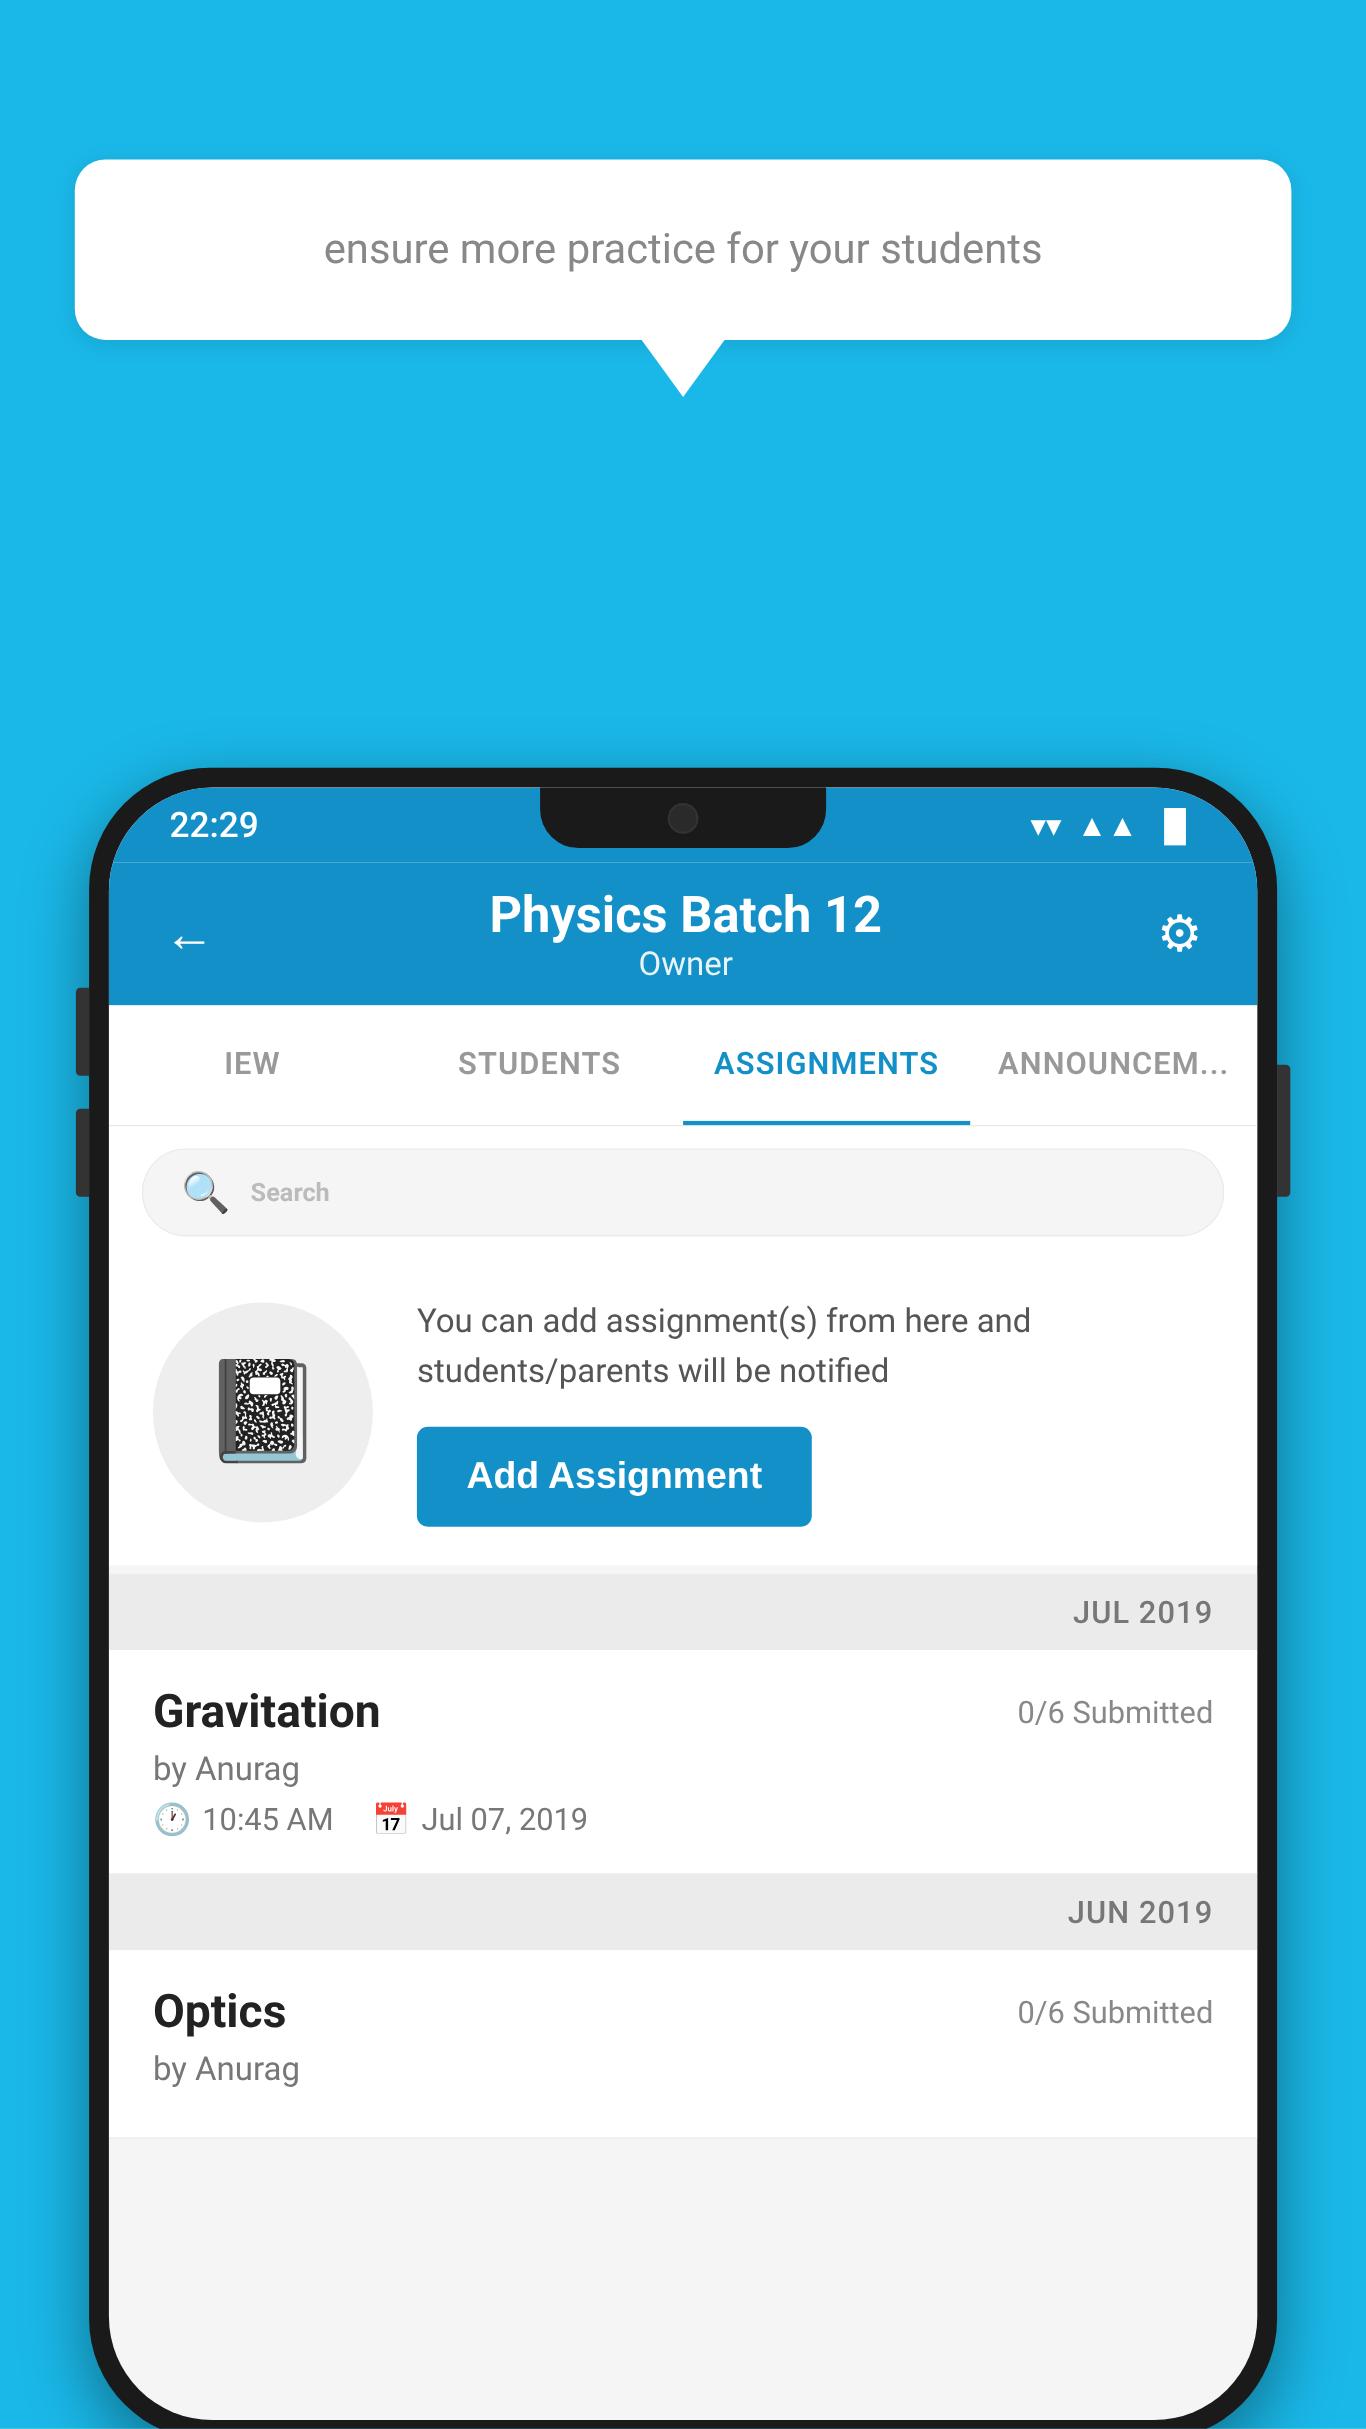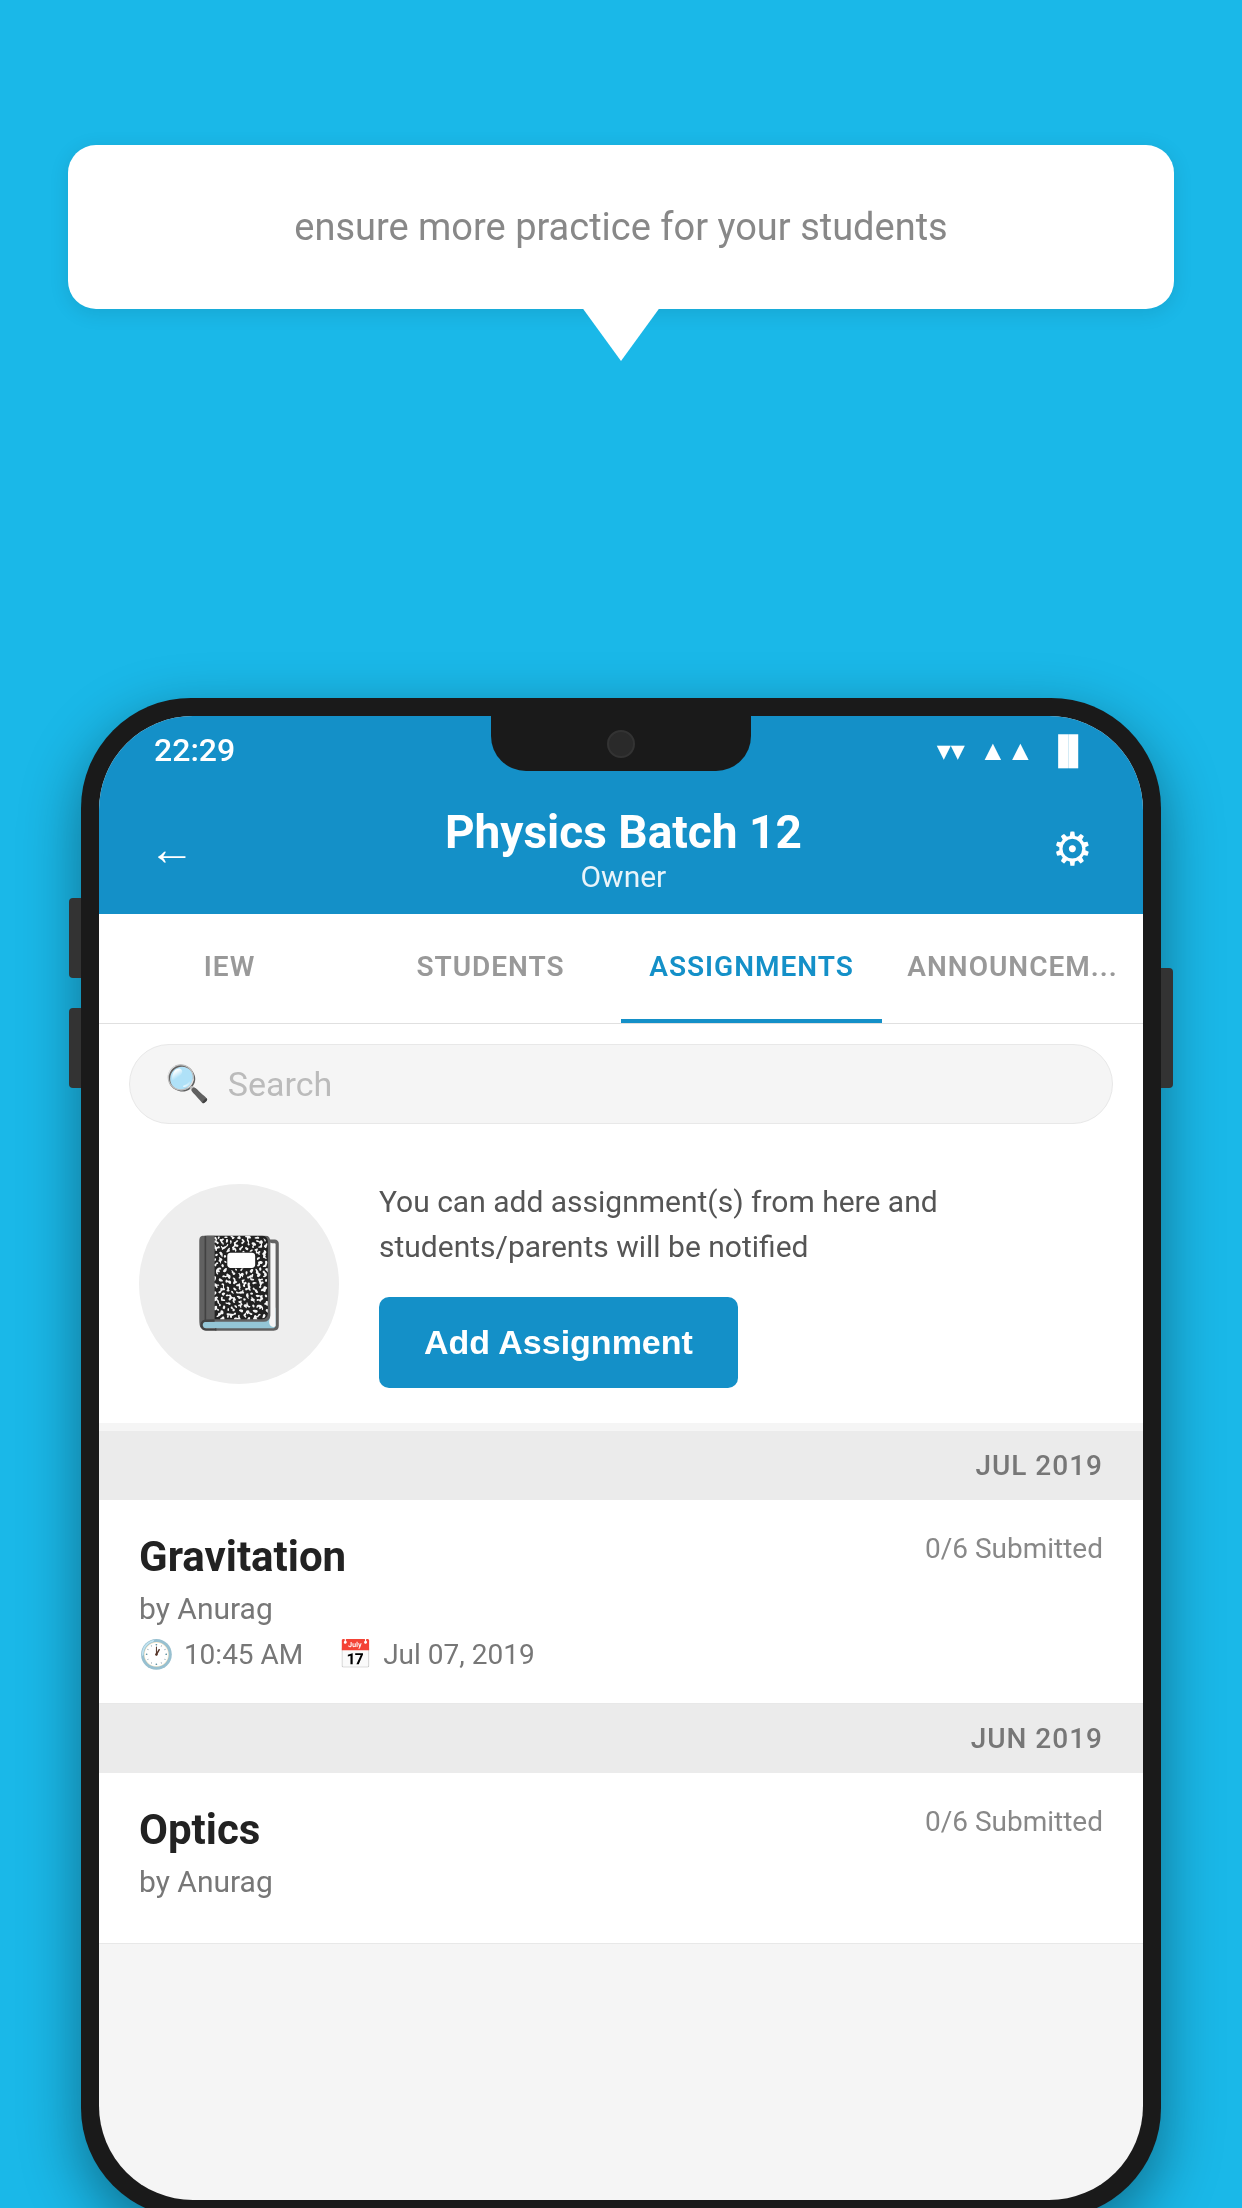--- a/index.html
+++ b/index.html
@@ -215,22 +215,23 @@
       gap: 18px;
       border: 1px solid #e8e8e8;
     }
 
     .search-icon-inner {
       color: #aaa;
       font-size: 36px;
     }
 
     .search-text {
-      font-size: 34px;
+      font-size: 23px;
       color: #bbb;
+      font-weight: bold;
     }
 
     
     .promo-section {
       background: white;
       padding: 35px 40px;
       display: flex;
       align-items: center;
       gap: 40px;
       margin-bottom: 8px;
@@ -290,20 +291,21 @@
     
     .assignment-item {
       background: white;
       padding: 32px 40px;
       border-bottom: 1px solid #e8e8e8;
     }
 
     .assignment-row-top {
       display: flex;
       justify-content: space-between;
+      align-items: center;
       margin-bottom: 10px;
     }
 
     .assignment-name {
       font-size: 42px;
       font-weight: 700;
       color: #222;
     }
 
     .assignment-submitted {

